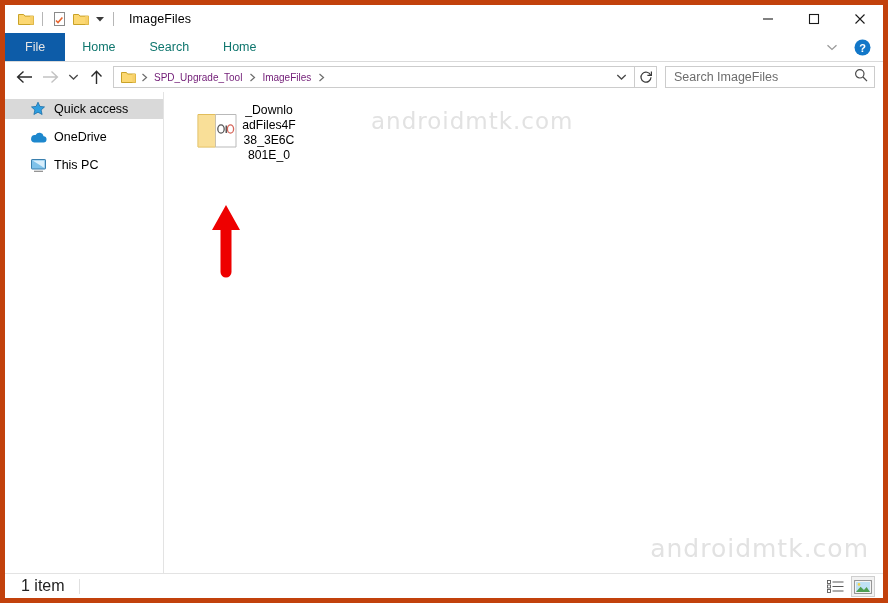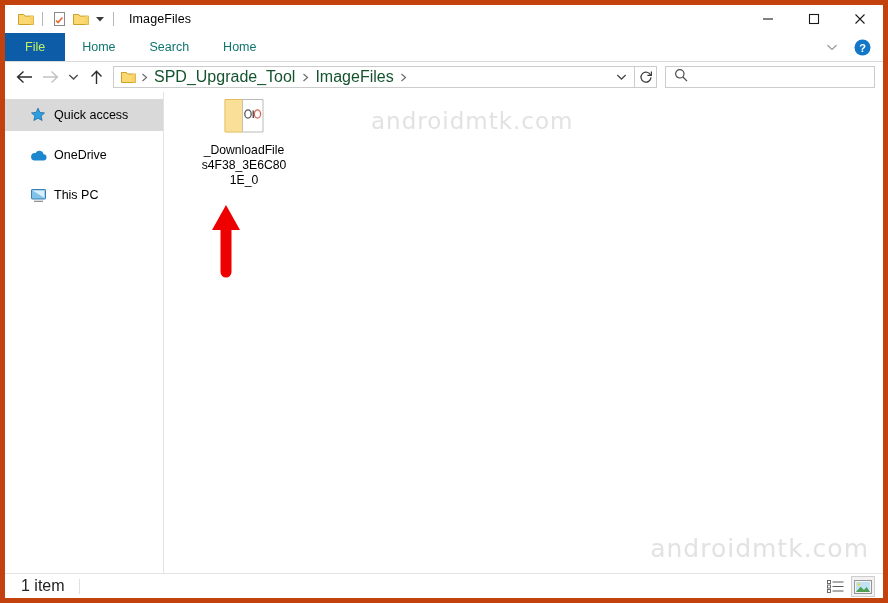--- a/index.html
+++ b/index.html
@@ -94,21 +94,21 @@
   .tab {
     height: 28px;
     line-height: 28px;
     padding: 0 17px;
     font-size: 12.5px;
     color: #0f766e;
     box-sizing: border-box;
   }
   .tab.file {
     background: #0d5ca8;
-    color: #bef264;
+    color: #e5e5e5;
     padding: 0 20px;
   }
   .ribbon-right {
     position: absolute;
     right: 4px;
     top: 0;
     height: 28px;
     display: flex;
     align-items: center;
     gap: 8px;
@@ -153,22 +153,22 @@
     border: 1px solid #cccccc;
     background: #ffffff;
     margin-left: 4px;
     display: flex;
     align-items: center;
     padding: 0 4px 0 6px;
     box-sizing: border-box;
     min-width: 0;
   }
   .crumb {
-    font-size: 16px;
-    color: #14532d;
+    font-size: 10px;
+    color: #701a75;
     padding: 0 2px;
     white-space: nowrap;
   }
   .crumb-sep {
     display: flex;
     align-items: center;
     justify-content: center;
     width: 16px;
     color: #5a5a5a;
   }
@@ -218,21 +218,21 @@
   }
   .sidebar {
     width: 159px;
     flex: 0 0 159px;
     border-right: 1px solid #e3e3e3;
     background: #ffffff;
     padding-top: 7px;
     box-sizing: border-box;
   }
   .nav-item {
-    height: 32px;
+    height: 20px;
     display: flex;
     align-items: center;
     padding-left: 24px;
     box-sizing: border-box;
     font-size: 12.5px;
     color: #000000;
   }
   .nav-item.selected { background: #d9d9d9; }
   .nav-item .ni-icon {
     width: 18px;
@@ -249,24 +249,24 @@
   
   .filepane {
     flex: 1 1 auto;
     position: relative;
     background: #ffffff;
     overflow: hidden;
   }
   .file-item {
     position: absolute;
     left: 28px;
-    top: 0;
+    top: 8px;
     width: 104px;
     display: flex;
-    flex-direction: column;
+    flex-direction: row;
     align-items: center;
   }
   .file-icon {
     width: 52px;
     height: 48px;
     display: flex;
     align-items: center;
     justify-content: center;
   }
   .file-label {
@@ -485,20 +485,21 @@
     </div>
 
     <div class="refresh-btn">
       <svg width="14" height="14" viewBox="0 0 14 14">
         <path d="M11.6 5.2A5 5 0 1 0 12 7.3" fill="none" stroke="#3a3a3a" stroke-width="1.2"></path>
         <path d="M12.4 1.4v4h-4" fill="none" stroke="#3a3a3a" stroke-width="1.2"></path>
       </svg>
     </div>
 
     <div class="searchbox">
+      <span class="search-placeholder">Search ImageFiles</span>
       <span>
         <svg width="14" height="14" viewBox="0 0 14 14">
           <circle cx="5.8" cy="5.8" r="4.2" fill="none" stroke="#4a4a4a" stroke-width="1.2"></circle>
           <path d="M9 9l4 4.2" stroke="#4a4a4a" stroke-width="1.2"></path>
         </svg>
       </span>
     </div>
   </div>
 
   <div class="body">

